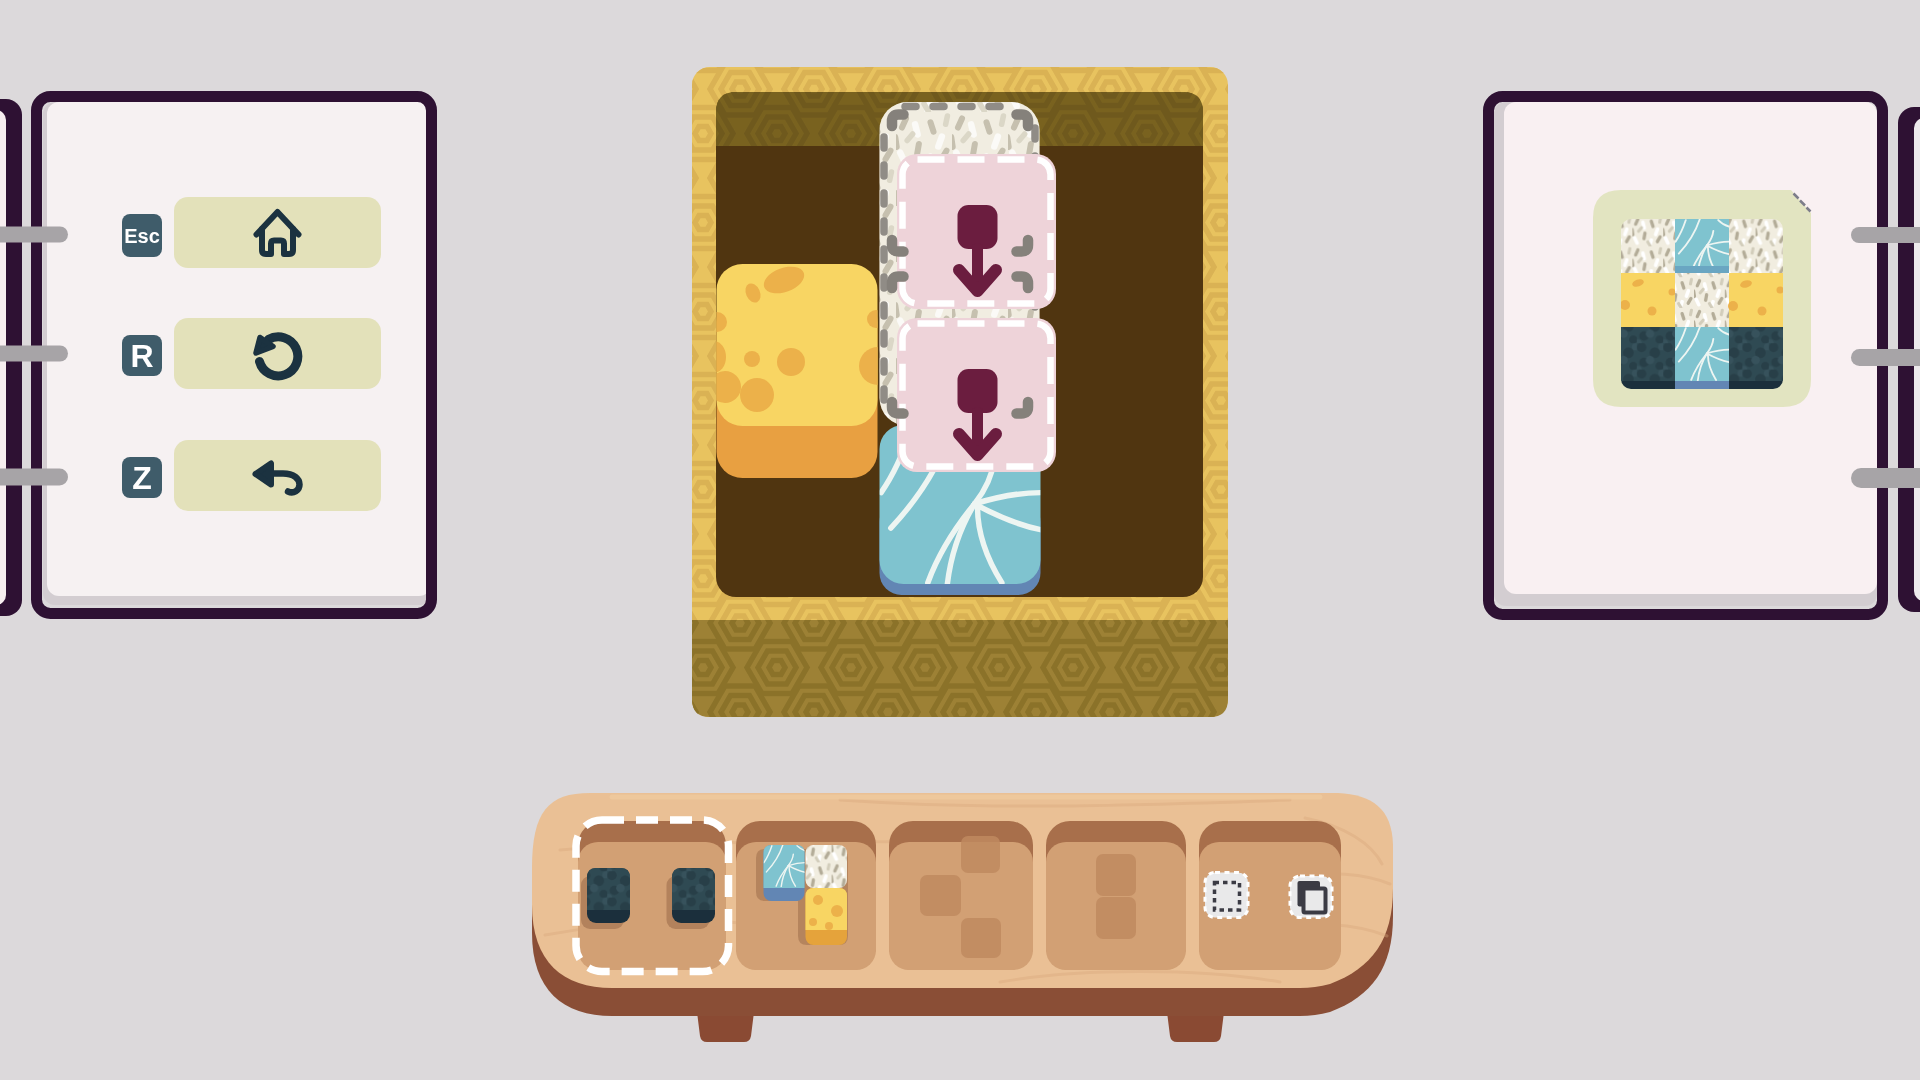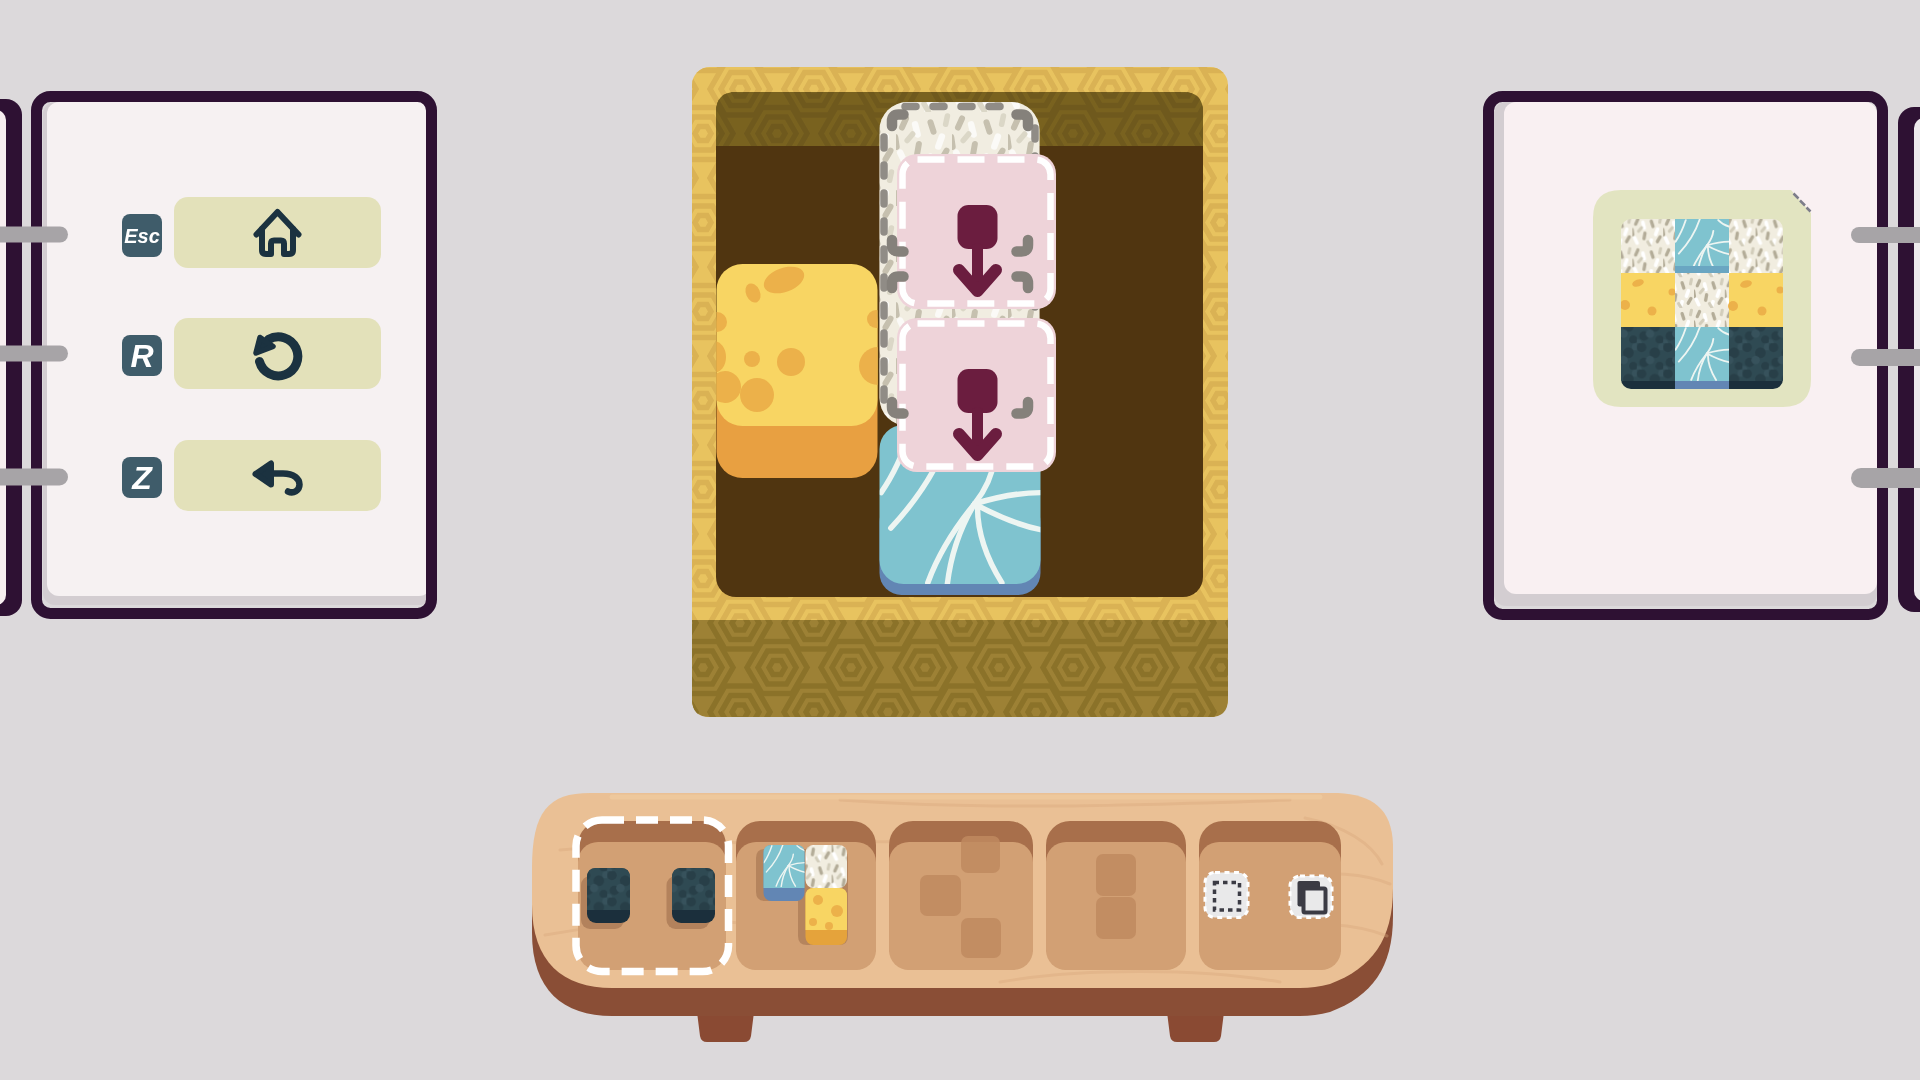--- a/index.html
+++ b/index.html
@@ -1,16 +1,16 @@
 <!DOCTYPE html>
 <html><head>
 <meta charset="utf-8">
 <style>
   html,body{margin:0;padding:0;width:1920px;height:1080px;overflow:hidden;background:#dcd9db;font-family:"Liberation Sans",sans-serif;}
-  #stage{position:absolute;top:0;left:0;width:1920px;height:1080px;font-style:italic;}
+  #stage{position:absolute;top:0;left:0;width:1920px;height:1080px;}
 </style>
 </head>
 <body>
 <div id="stage">
 <svg width="1920" height="1080" viewBox="0 0 1920 1080" xmlns="http://www.w3.org/2000/svg">
 <defs>
   <g id="hexcell">
     <path d="M-30 0 L-15 -26 L15 -26 L30 0 L15 26 L-15 26 Z" fill="none"></path>
     <path d="M-19 0 L-9.5 -16.5 L9.5 -16.5 L19 0 L9.5 16.5 L-9.5 16.5 Z" fill="none"></path>
     <path d="M-8 0 L-4 -7 L4 -7 L8 0 L4 7 L-4 7 Z" fill="none"></path>

